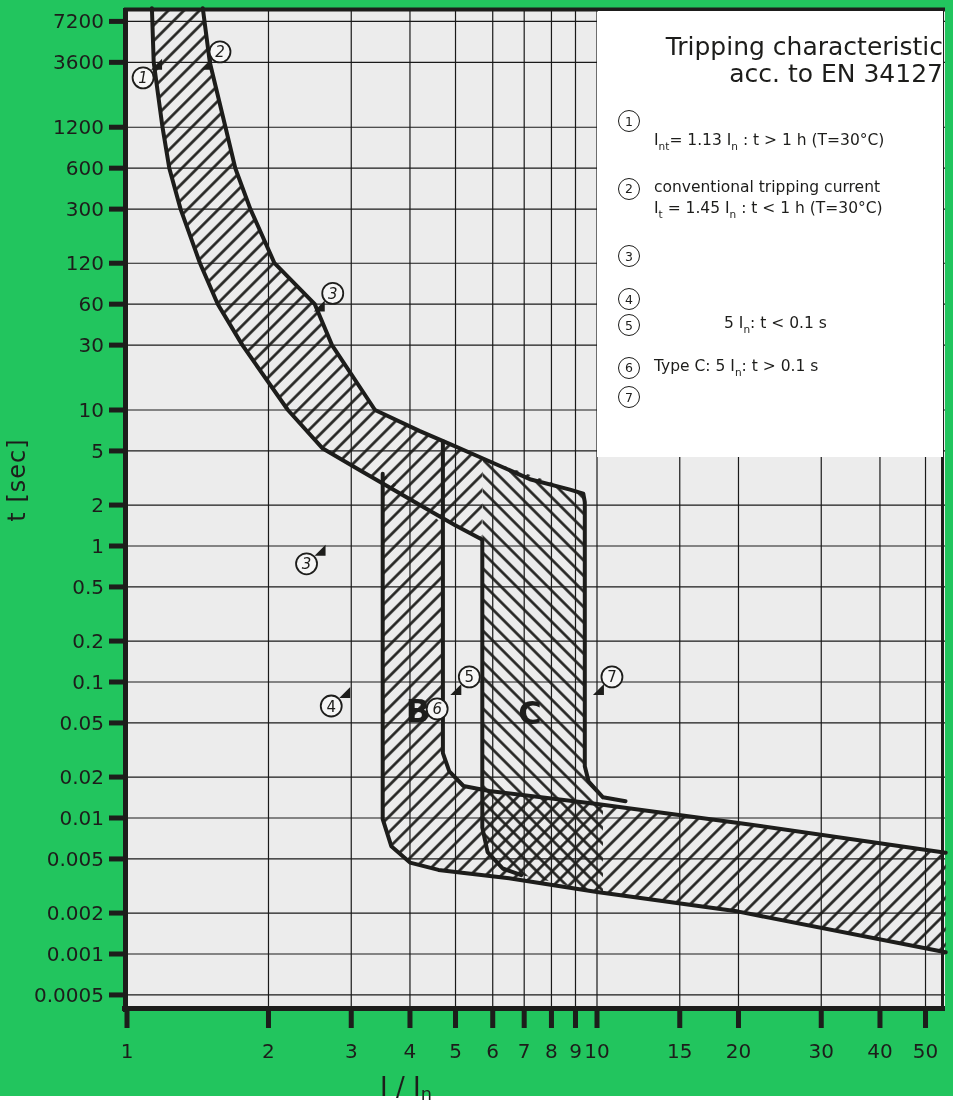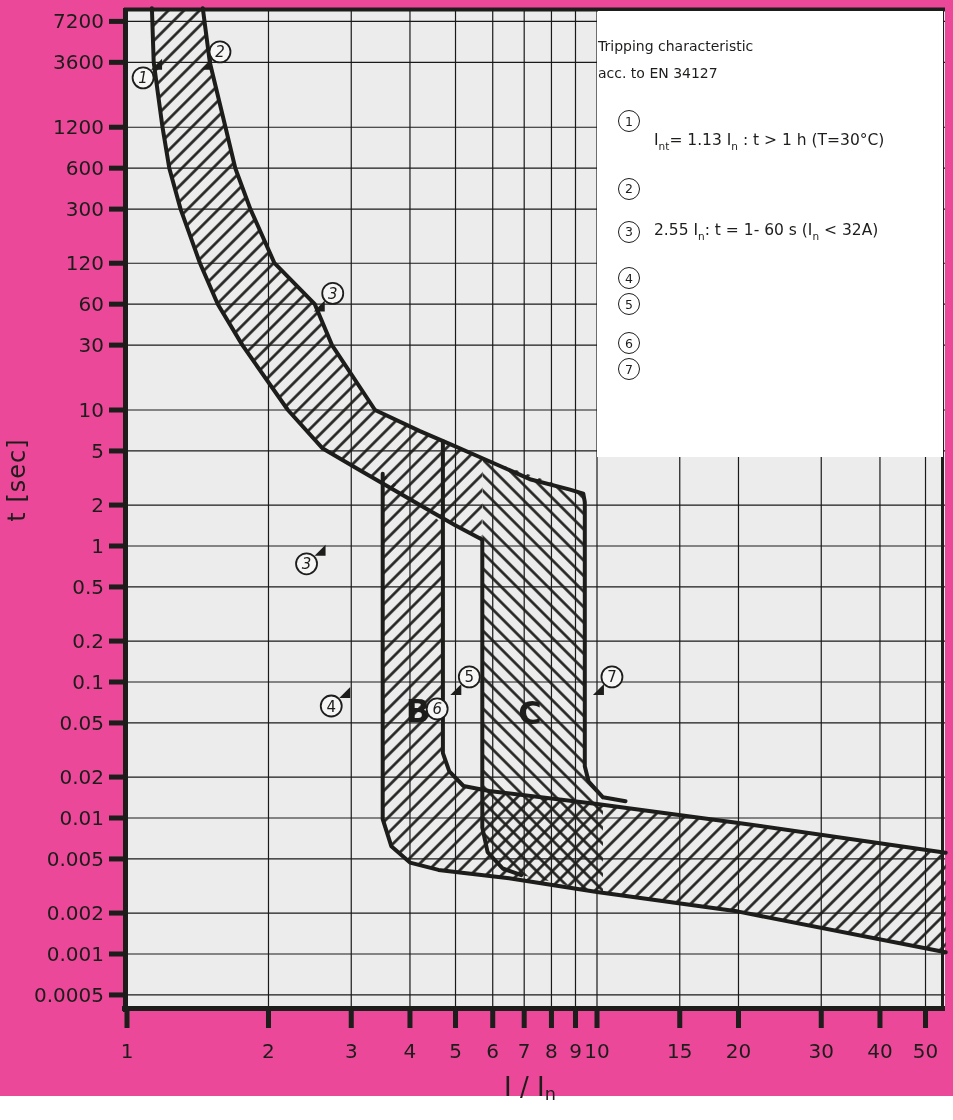--- a/index.html
+++ b/index.html
@@ -1,26 +1,26 @@
 <!DOCTYPE html>
 <html><head>
 <meta charset="utf-8">
 <style>
   html,body{margin:0;padding:0;background:#ffffff;width:953px;height:1120px;overflow:hidden;
     font-family:"DejaVu Sans","Liberation Sans",sans-serif;color:#1d1d1b;}
-  #stage{position:relative;width:953px;height:1096px;background:#ec4899;}
+  #stage{position:relative;width:953px;height:1096px;background:#22c55e;}
   #chart-svg{position:absolute;left:0;top:0;}
   .axis-title-y{position:absolute;left:-38px;top:466px;width:110px;text-align:center;
     transform:rotate(-90deg);font-size:24px;letter-spacing:1px;}
-  .axis-title-x{position:absolute;left:380px;top:1072px;width:300px;text-align:center;font-size:26px;}
+  .axis-title-x{position:absolute;left:380px;top:1072px;width:300px;text-align:left;font-size:26px;}
   sub.sb{font-size:68%;vertical-align:-22%;}
   
   .legend{position:absolute;left:598px;top:11px;width:345px;height:446px;background:#ffffff;
     box-sizing:border-box;padding-top:22px;}
-  .legend-title{text-align:left;font-size:14px;line-height:27px;margin-bottom:22px;}
+  .legend-title{text-align:right;font-size:25px;line-height:27px;margin-bottom:22px;}
   .legend-item{display:flex;align-items:flex-start;margin-left:20px;margin-right:4px;
     font-size:15.5px;line-height:21px;}
   .legend-item .num{flex:0 0 auto;width:20px;height:20px;border:1.6px solid #1d1d1b;border-radius:50%;
     display:inline-flex;align-items:center;justify-content:center;font-size:12.5px;margin-right:14px;margin-top:1px;}
   .legend-item .txt{flex:1 1 auto;}
   .mt-lg{margin-top:16px;}
   .mt-md{margin-top:20px;}
   .mt-sm{margin-top:3px;}
   .indent-b .txt{padding-left:70px;}
   .indent-c .txt{padding-left:57px;}
@@ -233,36 +233,41 @@
     <div class="legend-item mt-lg">
       <span class="num">1</span>
       <span class="txt">
         <br>
         <span>I<sub class="sb">nt</sub>= 1.13 I<sub class="sb">n</sub> : t &gt; 1 h   (T=30°C)</span>
       </span>
     </div>
 
     <div class="legend-item mt-md">
       <span class="num">2</span>
+      <span class="txt">
+        <span>conventional tripping current</span><br>
+        <span>I<sub class="sb">t</sub> = 1.45 I<sub class="sb">n</sub> : t &lt; 1 h   (T=30°C)</span>
+      </span>
     </div>
 
     <div class="legend-item mt-md">
       <span class="num">3</span>
-      <span class="txt">2.55 I<sub class="sb">n</sub>: t = 1- 60 s (I<sub class="sb">n</sub> &lt; 32A)</span>
     </div>
 
     <div class="legend-item mt-md">
       <span class="num">4</span>
     </div>
 
     <div class="legend-item mt-sm indent-b">
       <span class="num">5</span>
+      <span class="txt">5 I<sub class="sb">n</sub>: t &lt; 0.1 s</span>
     </div>
 
     <div class="legend-item mt-lg">
       <span class="num">6</span>
+      <span class="txt">Type C: 5 I<sub class="sb">n</sub>: t &gt; 0.1 s</span>
     </div>
 
     <div class="legend-item mt-sm indent-c">
       <span class="num">7</span>
     </div>
   </div>
 </div>
 
 </body></html>

